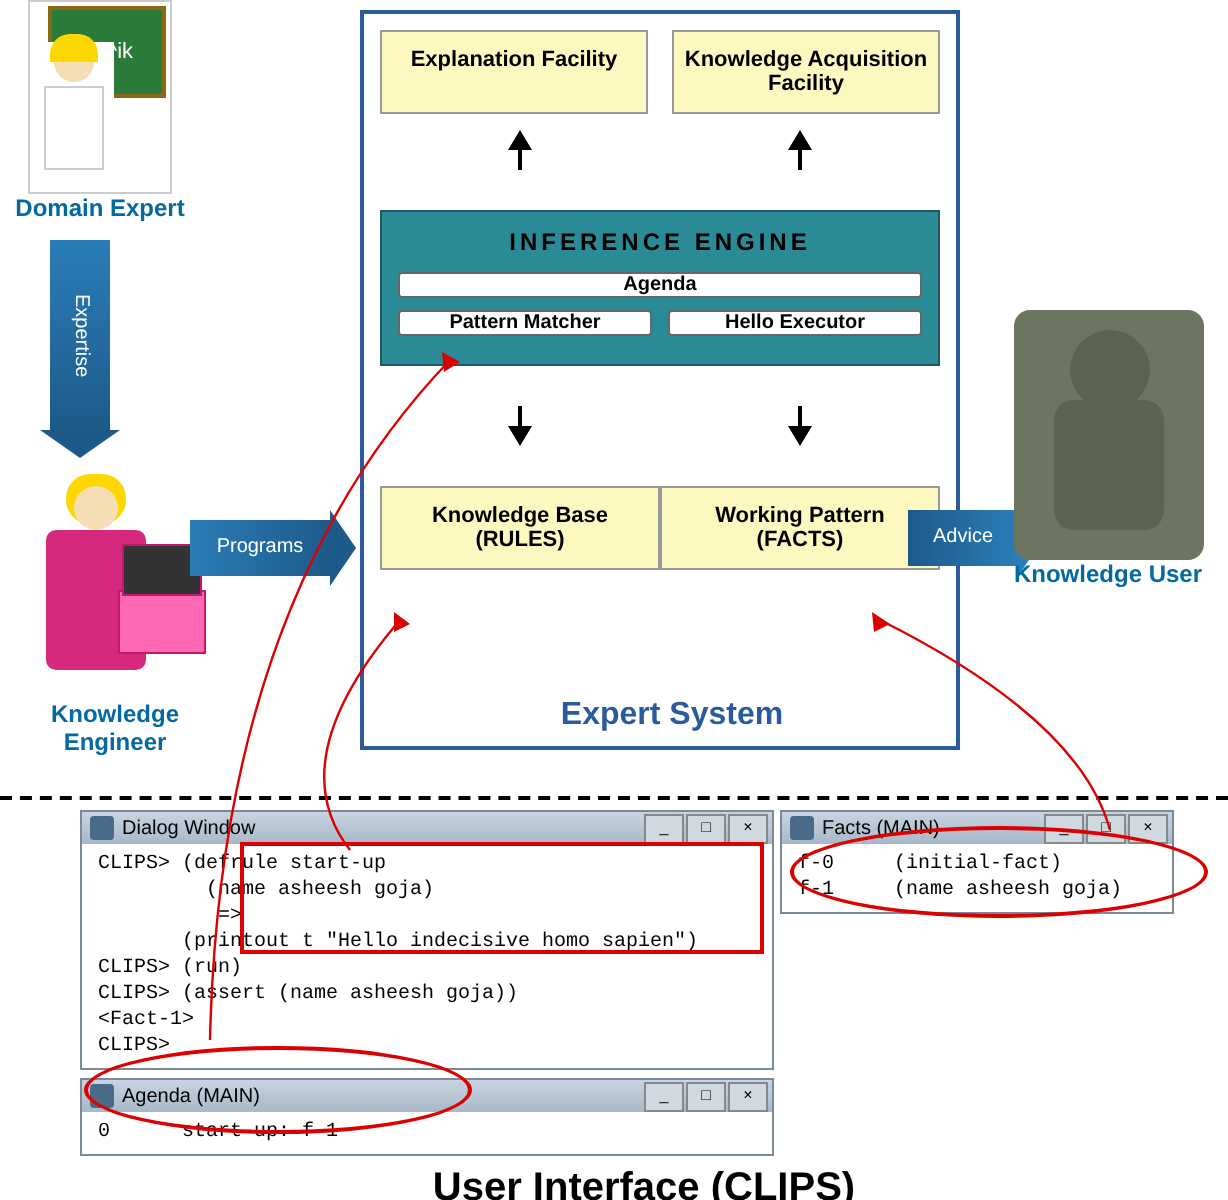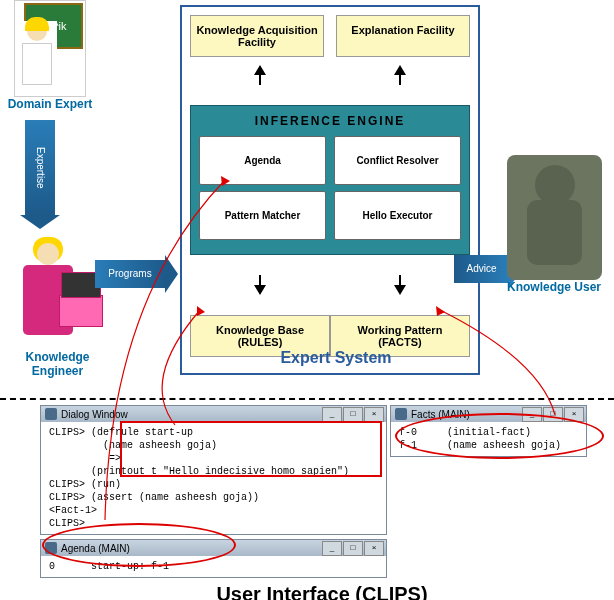--- a/index.html
+++ b/index.html
@@ -23,21 +23,21 @@
 .laptop:before{content:"";width:38px;height:24px;background:#333;position:absolute;top:-24px;left:1px;border:1px solid #c4186a}
 .programs-arrow{position:absolute;left:95px;top:260px;width:70px;height:28px;background:linear-gradient(90deg,#2a7db8,#1d5a8a);color:#fff;font-size:10px;line-height:28px;text-align:center}
 .programs-arrow:after{content:"";position:absolute;right:-13px;top:-5px;border-top:19px solid transparent;border-bottom:19px solid transparent;border-left:13px solid #1d5a8a}
 .expert-system{position:absolute;left:180px;top:5px;width:300px;height:370px;border:2px solid #2a5b9c;background:#fff;padding:8px;box-sizing:border-box}
 .es-title{color:#2a5b9c;font-weight:bold;font-size:16px;text-align:center;position:absolute;bottom:6px;left:12px;right:0}
 .top-boxes{display:flex;justify-content:space-around;gap:12px;margin-bottom:8px}
 .yellow-box{background:#fcf8c0;border:1px solid #999;padding:8px 4px;text-align:center;font-size:11px;font-weight:bold;flex:1}
 .inference-engine{background:#2a8a96;border:1px solid #1a5a66;padding:8px;margin:20px 0}
 .ie-title{color:#000;font-weight:bold;font-size:12px;text-align:center;margin-bottom:8px;letter-spacing:2px}
 .ie-row{display:flex;gap:8px;margin-bottom:6px}
-.white-box{background:#fff;border:1px solid #666;padding:18px 4px;text-align:center;font-size:10px;font-weight:bold;flex:1;border-radius:2px}
+.white-box{background:#fff;border:1px solid #666;padding:0 4px;text-align:center;font-size:10px;font-weight:bold;flex:1;border-radius:2px}
 .bottom-boxes{display:flex;justify-content:space-around;gap:0;margin-top:20px}
 .arrow-up{width:0;height:0;border-left:6px solid transparent;border-right:6px solid transparent;border-bottom:10px solid #000;margin:0 auto}
 .arrow-line{width:2px;height:10px;background:#000;margin:0 auto}
 .knowledge-user{position:absolute;right:0;top:155px;width:120px;text-align:center}
 .thinker{width:95px;height:125px;background:#6b7560;margin:0 auto;border-radius:8px;position:relative}
 .thinker:before{content:"";width:40px;height:40px;background:#5a6350;border-radius:50%;position:absolute;top:10px;left:28px}
 .thinker:after{content:"";width:55px;height:65px;background:#5a6350;position:absolute;top:45px;left:20px;border-radius:10px}
 .advice-arrow{position:absolute;right:105px;top:255px;width:55px;height:28px;background:linear-gradient(90deg,#1d5a8a,#2a7db8);color:#fff;font-size:10px;line-height:28px;text-align:center}
 .advice-arrow:after{content:"";position:absolute;right:-13px;top:-5px;border-top:19px solid transparent;border-bottom:19px solid transparent;border-left:13px solid #2a7db8}
 .dashed-line{position:absolute;left:0;right:0;top:398px;border-top:2px dashed #000}
@@ -81,38 +81,37 @@
         <div class="ke-body"></div>
       <div class="laptop"></div>
     </div>
     <div class="label">Knowledge Engineer</div>
   </div>
 
   <div class="programs-arrow">Programs</div>
 
   <div class="expert-system">
     <div class="top-boxes">
+      <div class="yellow-box">Explanation Facility</div>
       <div class="yellow-box">Knowledge Acquisition Facility</div>
-      <div class="yellow-box">Explanation Facility</div>
     </div>
     <div style="display:flex;justify-content:space-around">
       <div>
           <div class="arrow-up"></div>
           <div class="arrow-line"></div>
         </div>
       <div>
           <div class="arrow-up"></div>
           <div class="arrow-line"></div>
         </div>
     </div>
     <div class="inference-engine">
       <div class="ie-title">INFERENCE  ENGINE</div>
       <div class="ie-row">
         <div class="white-box">Agenda</div>
-        <div class="white-box">Conflict Resolver</div>
       </div>
       <div class="ie-row">
         <div class="white-box">Pattern Matcher</div>
         <div class="white-box">Hello Executor</div>
       </div>
     </div>
     <div style="display:flex;justify-content:space-around">
       <div>
           <div class="arrow-line"></div>
           <div class="arrow-up" style="transform:rotate(180deg)"></div>

